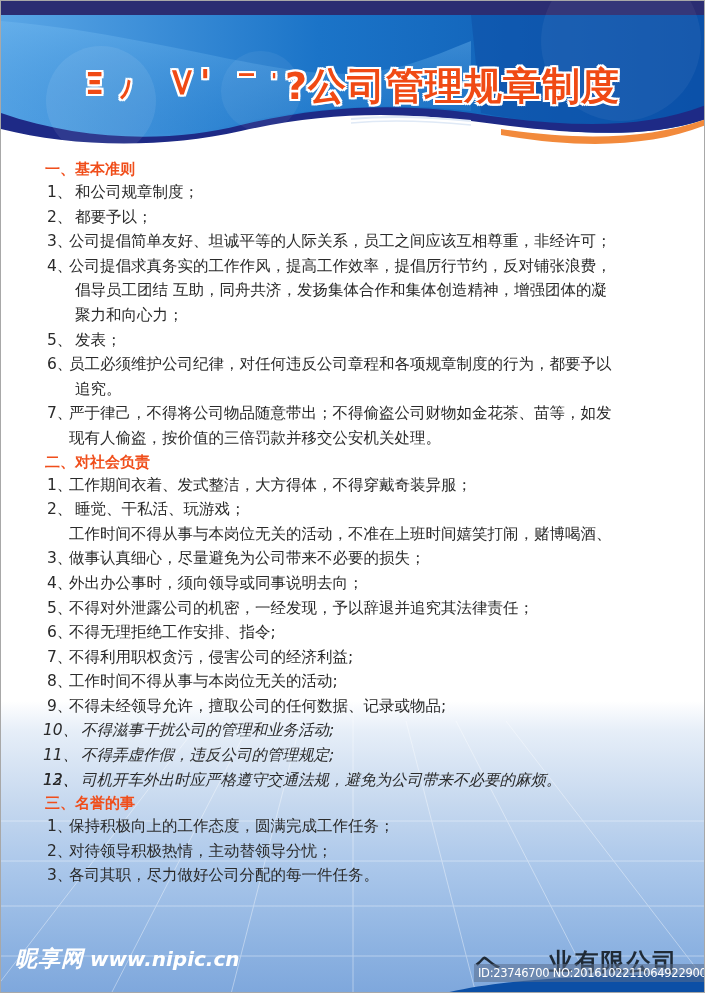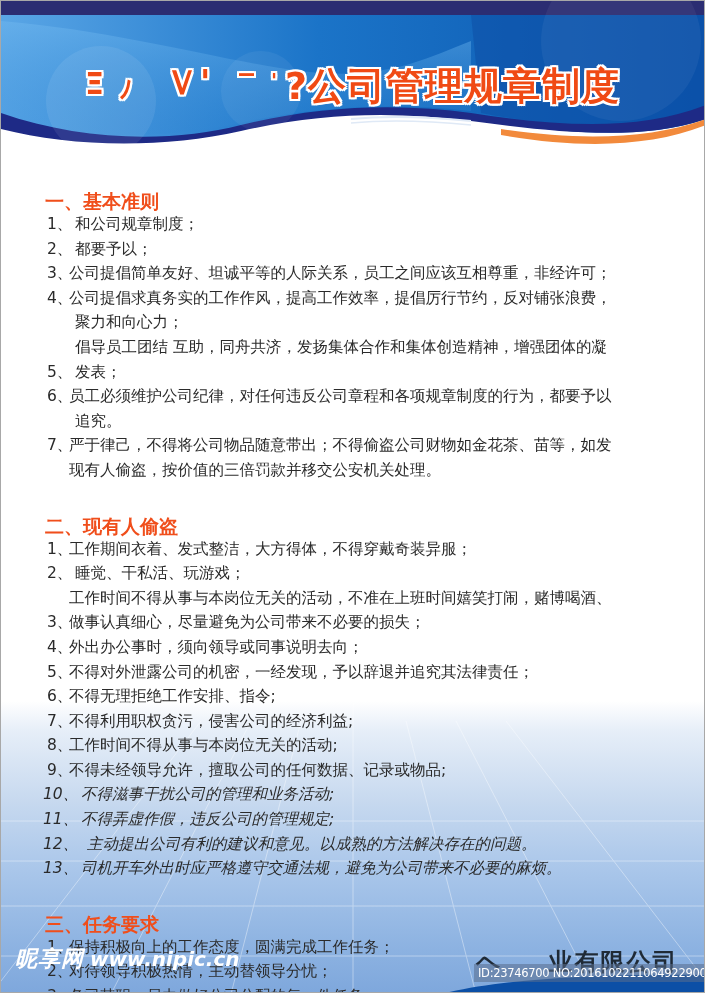--- a/index.html
+++ b/index.html
@@ -5,21 +5,21 @@
   html, body { margin: 0; padding: 0; }
   body { width: 705px; height: 993px; overflow: hidden; background: #fff; font-family: "DejaVu Sans", sans-serif; }
   .poster { position: absolute; left: 0; top: 0; width: 705px; height: 993px; overflow: hidden; border: 1px solid #a8a8a8; box-sizing: border-box;
     background: linear-gradient(to bottom, #ffffff 0px, #ffffff 700px, #e6eef8 730px, #c7d9ef 800px, #a9c6ea 870px, #8fb4e2 940px, #7ea7dc 993px); }
   .grid { position: absolute; left: 0; top: 700px; width: 705px; height: 293px; opacity: 0.55; }
   .banner { position: absolute; left: 0; top: 0; width: 705px; height: 150px; }
   .title { position: absolute; left: 0; top: 56px; width: 705px; height: 56px; }
   .title-frag { position: absolute; font-family: "DejaVu Sans", sans-serif; font-weight: bold; color: #f04a14; font-size: 38px; line-height: 46px;
     text-shadow: 2px 0 0 #fff, -2px 0 0 #fff, 0 2px 0 #fff, 0 -2px 0 #fff, 2px 2px 0 #fff, -2px -2px 0 #fff, 2px -2px 0 #fff, -2px 2px 0 #fff; letter-spacing: 1px; }
   .content { position: absolute; left: 40px; top: 157px; width: 640px; }
-  .section-heading { color: #f04e1b; font-weight: bold; font-size: 19px; line-height: 22px; height: 22px; margin-left: 4px; margin-top: 32px; }
+  .section-heading { color: #f04e1b; font-weight: bold; font-size: 15px; line-height: 22px; height: 22px; margin-left: 4px; }
   .item { font-size: 15.5px; line-height: 24.6px; color: #2a2a2a; position: relative; padding-left: 28px; }
   .item .num { position: absolute; left: 6px; top: 0; }
   .item.two-digit { padding-left: 40px; font-style: italic; }
   .item.two-digit .num { left: 2px; }
   .item .line { display: block; white-space: nowrap; }
   .item .cont { padding-left: 6px; }
   .footer-logo { position: absolute; left: 14px; top: 943px; color: #fff; font-style: italic; font-weight: bold; font-size: 22px; letter-spacing: 1px; }
   .footer-logo .url { font-size: 20px; margin-left: 6px; letter-spacing: 0; }
   .company { position: absolute; left: 475px; top: 945px; font-size: 24px; color: #1f2a36; font-weight: bold; letter-spacing: 2px; }
   .company .blank { display: inline-block; width: 46px; }
@@ -94,41 +94,41 @@
           <span class="num">2、</span>
           <span class="line cont">都要予以；</span>
         </div>
       <div class="item">
           <span class="num">3、</span>
           <span class="line">公司提倡简单友好、坦诚平等的人际关系，员工之间应该互相尊重，非经许可；</span>
         </div>
       <div class="item">
           <span class="num">4、</span>
           <span class="line">公司提倡求真务实的工作作风，提高工作效率，提倡厉行节约，反对铺张浪费，</span>
+          <span class="line cont">倡导员工团结 互助，同舟共济，发扬集体合作和集体创造精神，增强团体的凝</span>
           <span class="line cont">聚力和向心力；</span>
-          <span class="line cont">倡导员工团结 互助，同舟共济，发扬集体合作和集体创造精神，增强团体的凝</span>
         </div>
       <div class="item">
           <span class="num">5、</span>
           <span class="line cont">发表；</span>
         </div>
       <div class="item">
           <span class="num">6、</span>
           <span class="line">员工必须维护公司纪律，对任何违反公司章程和各项规章制度的行为，都要予以</span>
           <span class="line cont">追究。</span>
         </div>
       <div class="item">
           <span class="num">7、</span>
           <span class="line">严于律己，不得将公司物品随意带出；不得偷盗公司财物如金花茶、苗等，如发</span>
           <span class="line">现有人偷盗，按价值的三倍罚款并移交公安机关处理。</span>
         </div>
     </div>
 
     <div>
-      <div class="section-heading">二、现有人偷盗</div>
+      <div class="section-heading">二、对社会负责</div>
       <div class="item">
           <span class="num">1、</span>
           <span class="line">工作期间衣着、发式整洁，大方得体，不得穿戴奇装异服；</span>
         </div>
       <div class="item">
           <span class="num">2、</span>
           <span class="line cont">睡觉、干私活、玩游戏；</span>
           <span class="line">工作时间不得从事与本岗位无关的活动，不准在上班时间嬉笑打闹，赌博喝酒、</span>
         </div>
       <div class="item">
@@ -162,30 +162,29 @@
       <div class="item two-digit">
           <span class="num">10、</span>
           <span class="line">不得滋事干扰公司的管理和业务活动;</span>
         </div>
       <div class="item two-digit">
           <span class="num">11、</span>
           <span class="line">不得弄虚作假，违反公司的管理规定;</span>
         </div>
       <div class="item two-digit">
           <span class="num">12、</span>
-          <span class="line cont">主动提出公司有利的建议和意见。以成熟的方法解决存在的问题。</span>
         </div>
       <div class="item two-digit">
           <span class="num">13、</span>
           <span class="line">司机开车外出时应严格遵守交通法规，避免为公司带来不必要的麻烦。</span>
         </div>
     </div>
 
     <div>
-      <div class="section-heading">三、任务要求</div>
+      <div class="section-heading">三、名誉的事</div>
       <div class="item">
           <span class="num">1、</span>
           <span class="line">保持积极向上的工作态度，圆满完成工作任务；</span>
         </div>
       <div class="item">
           <span class="num">2、</span>
           <span class="line">对待领导积极热情，主动替领导分忧；</span>
         </div>
       <div class="item">
           <span class="num">3、</span>

